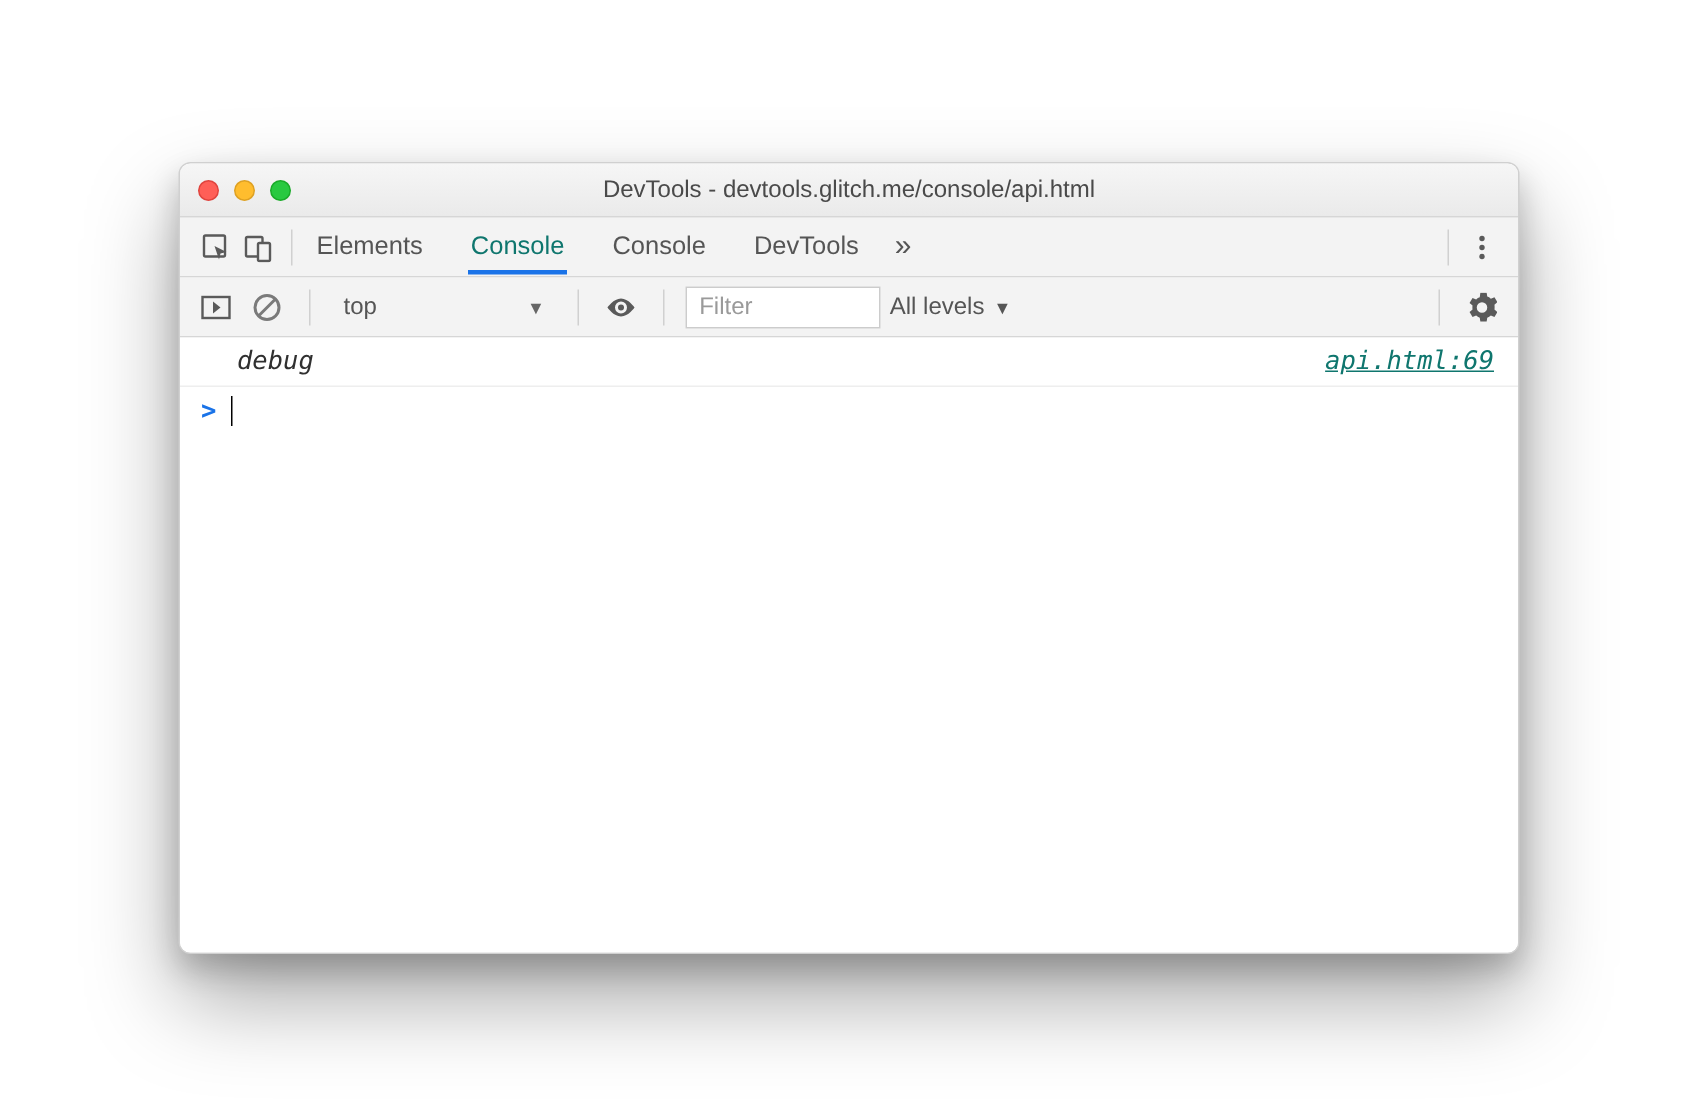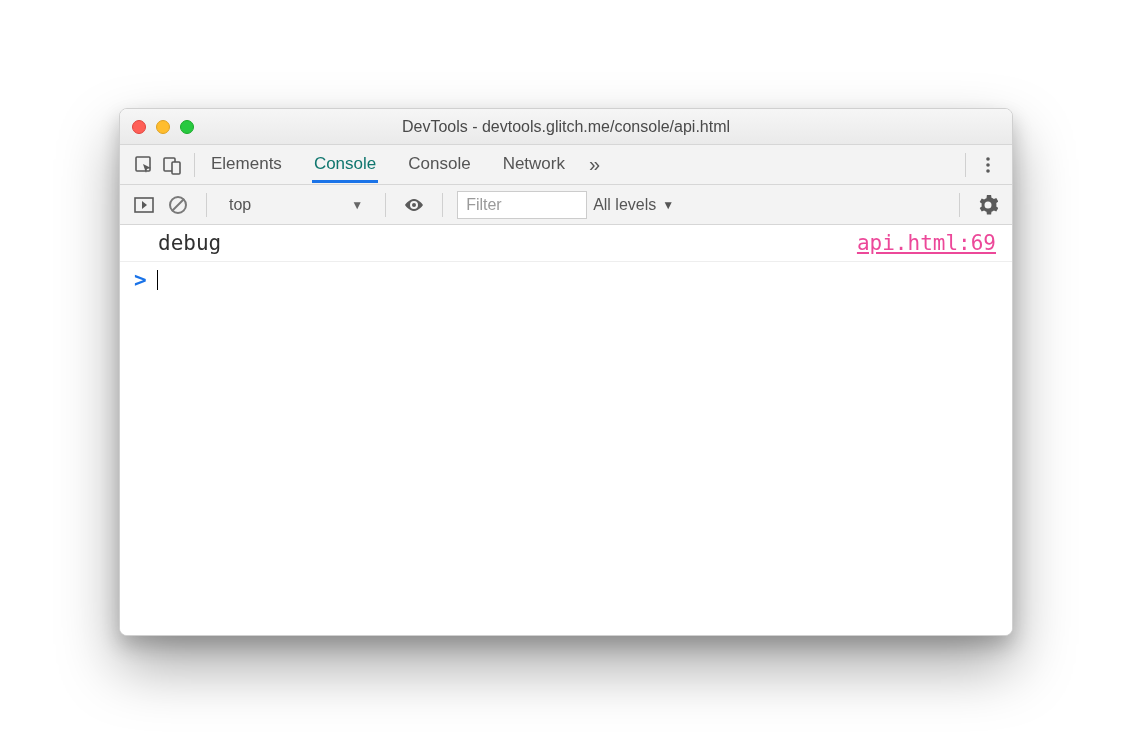--- a/index.html
+++ b/index.html
@@ -75,29 +75,29 @@
   .context .caret { font-size:12px; color:#666; }
   .filter-input {
     width:130px; height:28px;
     background:#fff; border:1px solid #ccc;
     padding:0 8px; font-size:16px; color:#8b5cf6;
   }
   .filter-input::placeholder{ color:#9a9a9a; }
   .levels { display:flex; align-items:center; gap:6px; cursor:pointer;}
   .spacer { flex:1; }
   
-  .console-body { flex:1; background:#fff; overflow:auto; font-size:21px;}
+  .console-body { flex:1; background:#fff; overflow:auto; font-size:17px;font-style:italic;}
   .log-row {
     display:flex; align-items:center;
     padding:6px 16px 6px 38px;
     border-bottom:1px solid #eee;
     font-family: Menlo, Consolas, monospace;
     color:#303030;
   }
-  .log-row .src { margin-left:auto; color:#ec4899; text-decoration:underline; cursor:pointer;}
+  .log-row .src { margin-left:auto; color:#0f766e; text-decoration:underline; cursor:pointer;}
   .prompt-row {
     display:flex; align-items:center;
     padding:6px 16px 6px 14px;
     font-family: Menlo, Consolas, monospace;
   }
   .prompt-row .chevron { color:#1a73e8; font-weight:bold; margin-right:10px;}
   .prompt-row .cursor { width:1px; height:20px; background:#000; }
   svg { display:block; }
 </style>
 </head>
@@ -125,21 +125,21 @@
       <svg width="20" height="20" viewBox="0 0 20 20" fill="none" stroke="#5a5a5a" stroke-width="1.6">
         <rect x="2" y="3" width="11" height="13" rx="1"></rect>
         <rect x="10" y="7" width="8" height="12" rx="1" fill="#f3f3f3"></rect>
       </svg>
     </div>
     <div class="divider"></div>
     <div class="tabs">
       <div class="tab">Elements</div>
       <div class="tab active">Console</div>
       <div class="tab">Console</div>
-      <div class="tab">Network</div>
+      <div class="tab">DevTools</div>
     </div>
     <div class="more-tabs">»</div>
     <div class="tabs-right">
       <div class="divider"></div>
       <div class="icon-btn">
         <svg width="18" height="18" viewBox="0 0 18 18" fill="#5a5a5a">
           <circle cx="9" cy="3" r="1.8"></circle>
             <circle cx="9" cy="9" r="1.8"></circle>
             <circle cx="9" cy="15" r="1.8"></circle>
         </svg>

